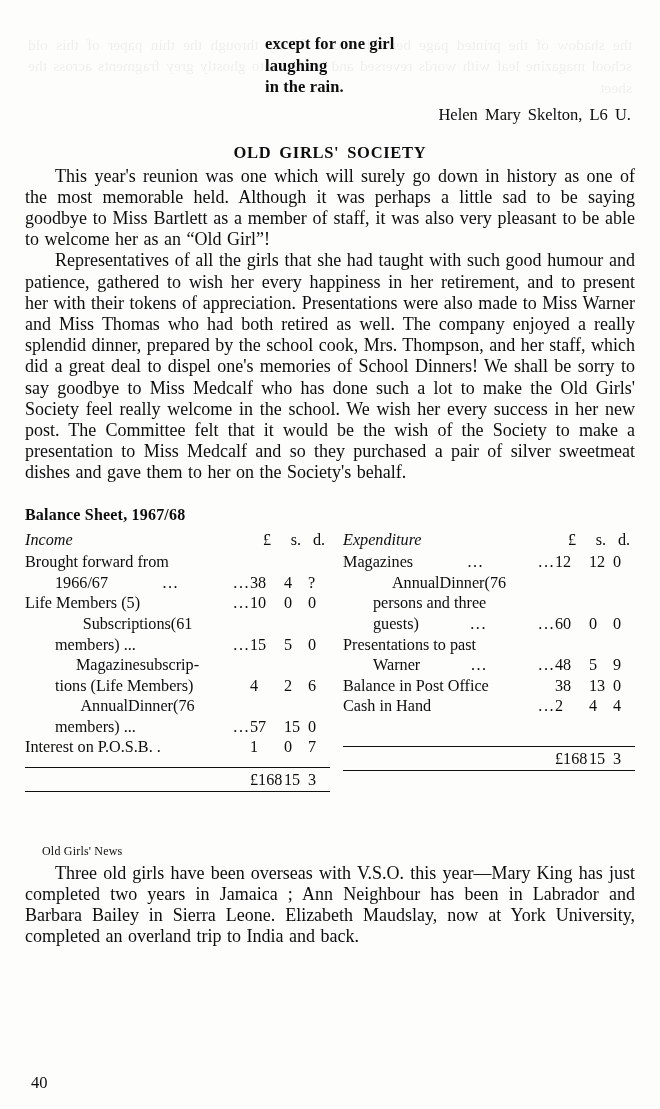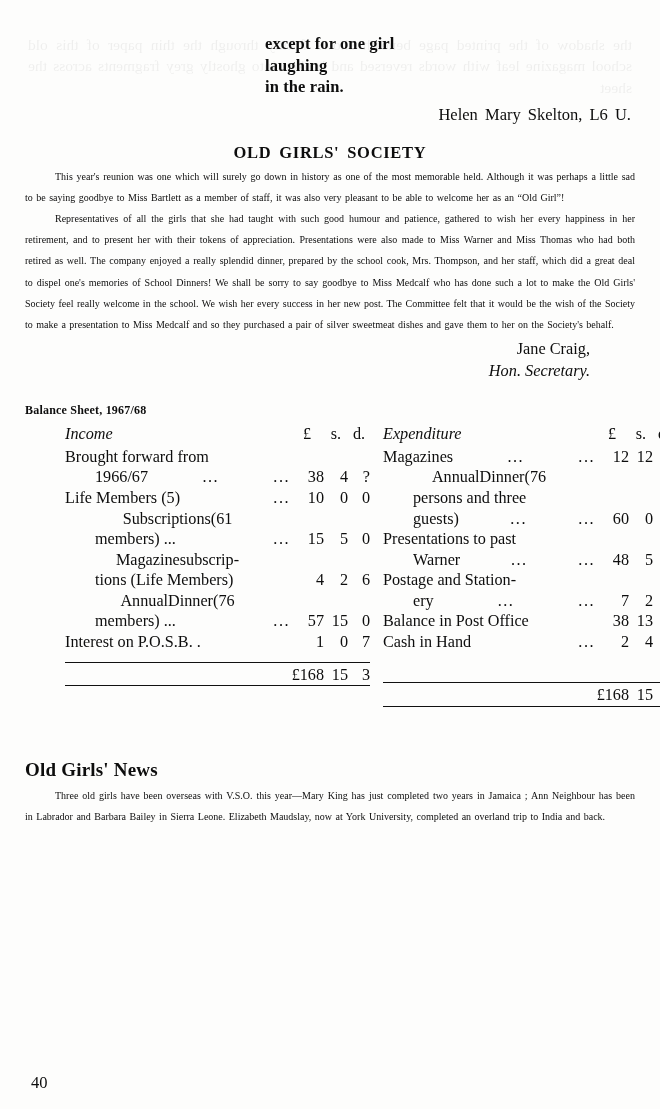--- a/index.html
+++ b/index.html
@@ -66,78 +66,77 @@
   
   h2.section-title {
     font-size: 16.5px;
     font-weight: bold;
     text-align: center;
     margin: 17px 0 3px 0;
     letter-spacing: 0.7px;
     word-spacing: 3px;
   }
   h3.sub-title {
-    font-size: 19px;
-    font-weight: bold;
-    margin: 0 0 4px 0;
+    font-size: 12px;
+    font-weight: normal;
+    margin: 0 0 4px 17px;
     letter-spacing: 0.2px;
   }
 
   
   p.body {
-    font-size: 10px;
+    font-size: 18px;
     line-height: 21.2px;
     margin: 0;
     text-align: justify;
     text-indent: 30px;
     word-spacing: 1px;
     hyphens: none;
   }
 
   .attrib {
     font-size: 16.3px;
     line-height: 21.5px;
     text-align: right;
     padding-right: 45px;
     margin-top: 3px;
   }
   .attrib .ital { font-style: italic; }
 
   
   .balance-heading {
-    font-size: 12px;
+    font-size: 16px;
     font-weight: bold;
     margin-top: 22px;
     margin-bottom: 6px;
     letter-spacing: 0.2px;
   }
   .sheet {
     display: flex;
     gap: 0px;
     font-size: 16.2px;
     line-height: 20.6px;
   }
   .col { width: 50%; box-sizing: border-box; }
   .col.right { padding-left: 13px; }
 
   table.acct {
     width: 100%;
     border-collapse: collapse;
     font-size: 16.2px;
     line-height: 20.6px;
-    margin-left: 40px;
   }
   table.acct td {
     padding: 0;
     vertical-align: bottom;
     white-space: nowrap;
   }
   td.lbl { width: auto; white-space: normal; }
   td.num {
-    text-align: right;
+    text-align: left;
     width: 30px;
     padding-left: 7px;
   }
   td.num.pounds { width: 34px; }
   td.num.shill  { width: 24px; }
   td.num.pence  { width: 22px; }
 
   tr.hdr td { font-style: italic; padding-bottom: 2px; }
   tr.hdr td.num { font-style: normal; text-align: center; }
 
@@ -193,24 +192,20 @@
       <div class="ln ln3">laughing</div>
       <div class="ln ln4">in the rain.</div>
     </div>
     <div class="attrib-poem">Helen Mary Skelton, L6 U.</div>
 
     <h2 class="section-title">OLD GIRLS' SOCIETY</h2>
 
     <p class="body">This year's reunion was one which will surely go down in history as one of the most memorable held. Although it was perhaps a little sad to be saying goodbye to Miss Bartlett as a member of staff, it was also very pleasant to be able to welcome her as an “Old Girl”!</p>
     <p class="body">Representatives of all the girls that she had taught with such good humour and patience, gathered to wish her every happiness in her retirement, and to present her with their tokens of appreciation. Presentations were also made to Miss Warner and Miss Thomas who had both retired as well. The company enjoyed a really splendid dinner, prepared by the school cook, Mrs. Thompson, and her staff, which did a great deal to dispel one's memories of School Dinners! We shall be sorry to say goodbye to Miss Medcalf who has done such a lot to make the Old Girls' Society feel really welcome in the school. We wish her every success in her new post. The Committee felt that it would be the wish of the Society to make a presentation to Miss Medcalf and so they purchased a pair of silver sweetmeat dishes and gave them to her on the Society's behalf.</p>
 
-    <div class="attrib">
-      <div>Jane Craig,</div>
-      <div class="ital">Hon. Secretary.</div>
-    </div>
 
     <div class="balance-heading">Balance Sheet, 1967/68</div>
 
     <div class="sheet">
 
       <div class="col left">
         <table class="acct">
           <tbody>
               <tr class="hdr">
             <td class="lbl">Income</td>
@@ -362,33 +357,20 @@
                 <span>Warner</span>
                 <span class="dots">...</span>
                 <span class="dots">...</span>
               </span>
             </td>
             <td class="num pounds">48</td>
             <td class="num shill">5</td>
             <td class="num pence">9</td>
           </tr>
 
-          <tr>
-            <td class="lbl">
-              <span class="lbl-wrap">Postage and Station-</span>
-              <span class="lbl-just">
-                <span>ery</span>
-                <span class="dots">...</span>
-                <span class="dots">...</span>
-              </span>
-            </td>
-            <td class="num pounds">7</td>
-            <td class="num shill">2</td>
-            <td class="num pence">2</td>
-          </tr>
 
           <tr>
             <td class="lbl">Balance in Post Office</td>
             <td class="num pounds">38</td>
             <td class="num shill">13</td>
             <td class="num pence">0</td>
           </tr>
 
           <tr>
             <td class="lbl">

